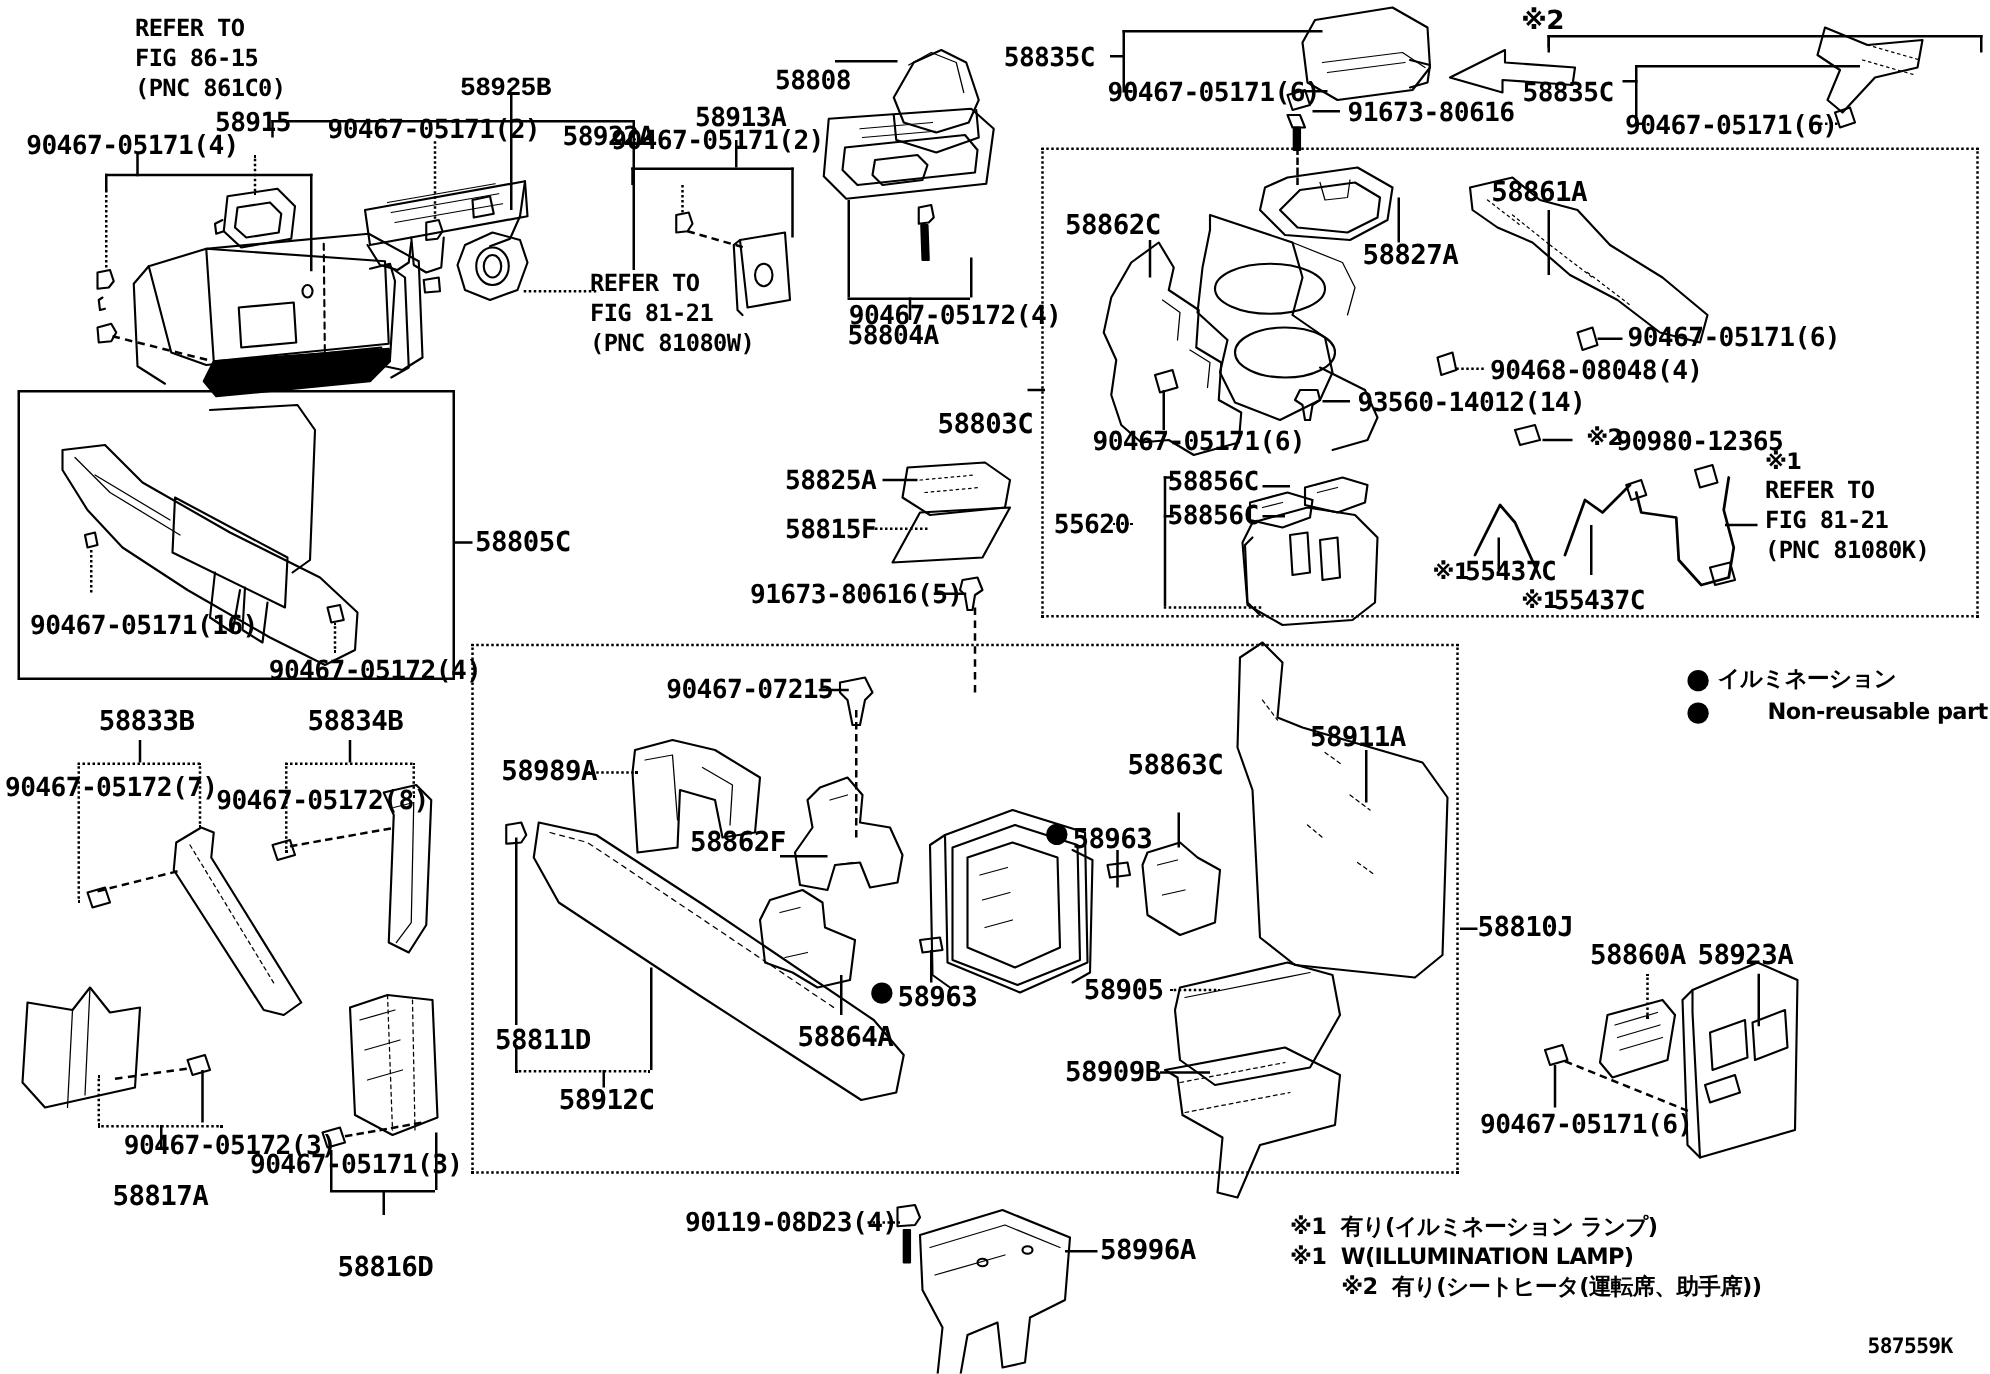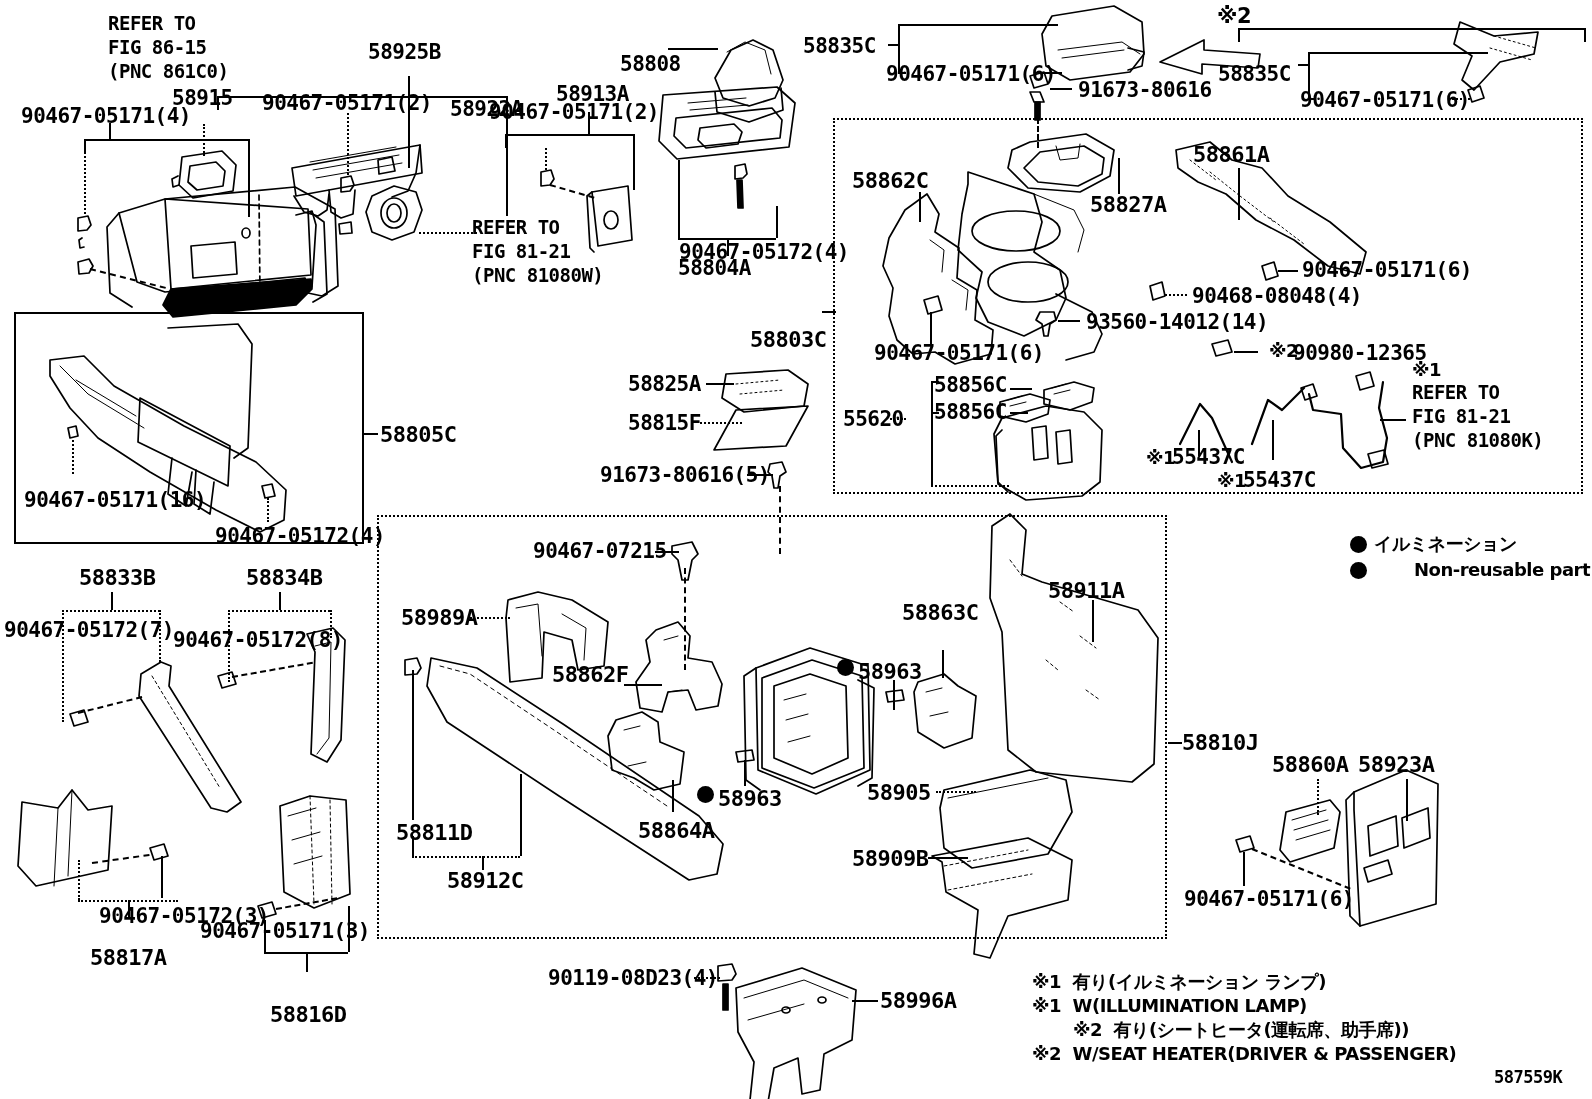--- a/index.html
+++ b/index.html
@@ -389,21 +389,21 @@
   <div class="hld" style="left:694px;top:977px;width:26px;"></div>
 
   <div class="hl" style="left:852px;top:1000px;width:26px;"></div>
 
   <div class="lbl ref" style="left:108px;top:12px;">REFER TO
 FIG 86-15
 (PNC 861C0)</div>
   <div class="lbl pn" style="left:172px;top:86px;">58915</div>
   <div class="lbl pn" style="left:21px;top:104px;">90467-05171(4)</div>
 
-  <div class="lbl pn" style="left:368px;top:40px;">58925B</div>
+  <div class="lbl pn" style="left:368px;top:60px;font-family:Liberation Mono, monospace;">58925B</div>
   <div class="lbl pn" style="left:262px;top:91px;">90467-05171(2)</div>
   <div class="lbl pn" style="left:450px;top:97px;">58922A</div>
   <div class="lbl ref" style="left:472px;top:216px;">REFER TO
 FIG 81-21
 (PNC 81080W)</div>
 
   <div class="lbl pn" style="left:556px;top:82px;">58913A</div>
   <div class="lbl pn" style="left:489px;top:100px;">90467-05171(2)</div>
 
   <div class="lbl pn" style="left:620px;top:52px;">58808</div>
@@ -483,17 +483,16 @@
   <div class="lbl pnb" style="left:880px;top:988px;">58996A</div>
 
   <div class="dot" style="left:1350px;top:536px;width:17px;height:17px;"></div>
   <div class="lbl jp" style="left:1374px;top:534px;">イルミネーション</div>
   <div class="dot" style="left:1350px;top:562px;width:17px;height:17px;"></div>
   <div class="lbl note" style="left:1374px;top:560px;margin-left:40px;">Non-reusable part</div>
 
   <div class="lbl jp" style="left:1032px;top:972px;">※1  有り(イルミネーション ランプ)</div>
   <div class="lbl note" style="left:1032px;top:996px;">※1  W(ILLUMINATION LAMP)</div>
   <div class="lbl jp" style="left:1032px;top:1020px;margin-left:41px;">※2  有り(シートヒータ(運転席、助手席))</div>
-  <div class="lbl note" style="left:1032px;top:1044px;">※2  W/SEAT HEATER(DRIVER &amp; PASSENGER)</div>
 
   <div class="lbl fno" style="left:1494px;top:1068px;">587559K</div>
 
 </div>
 
 </body></html>

